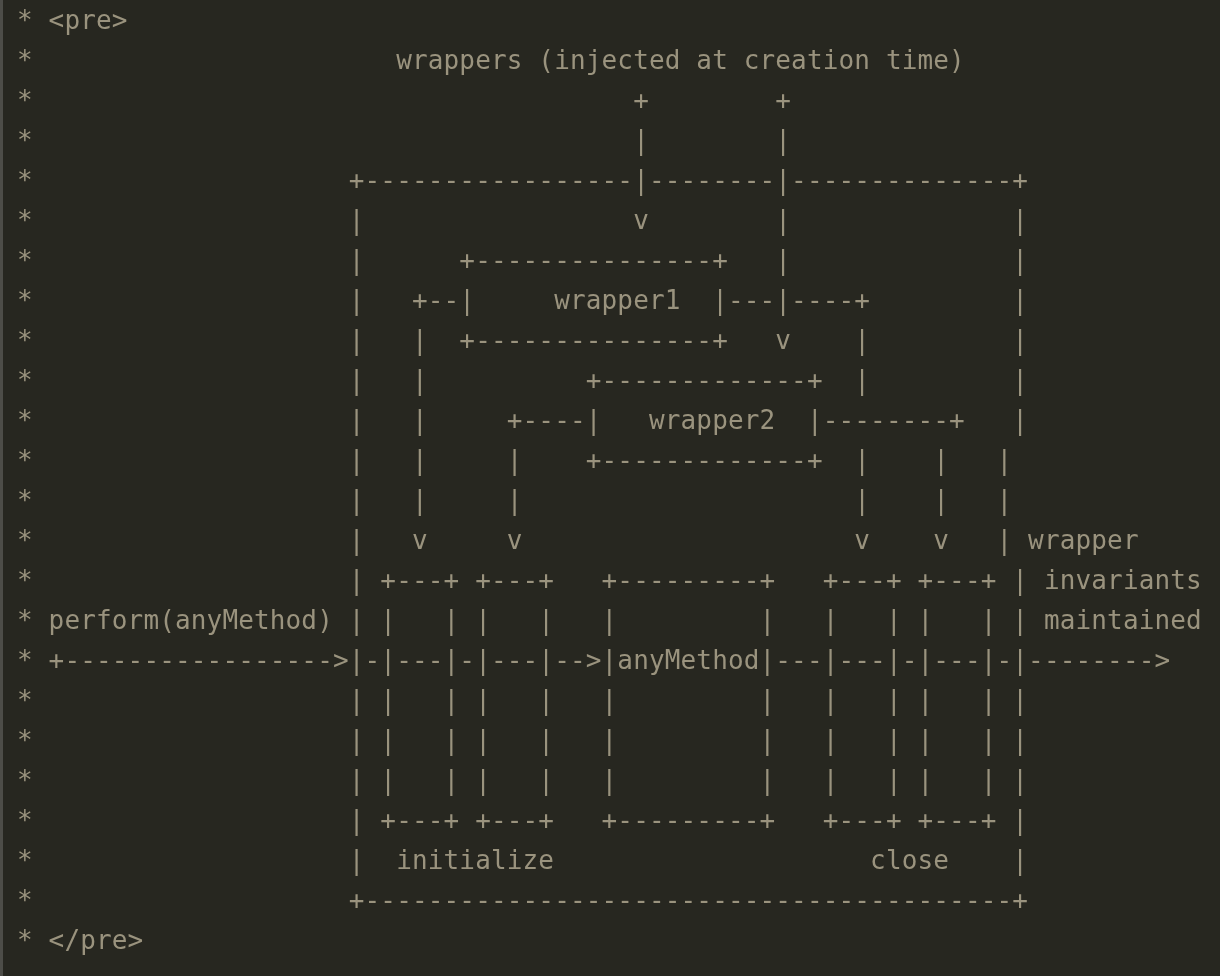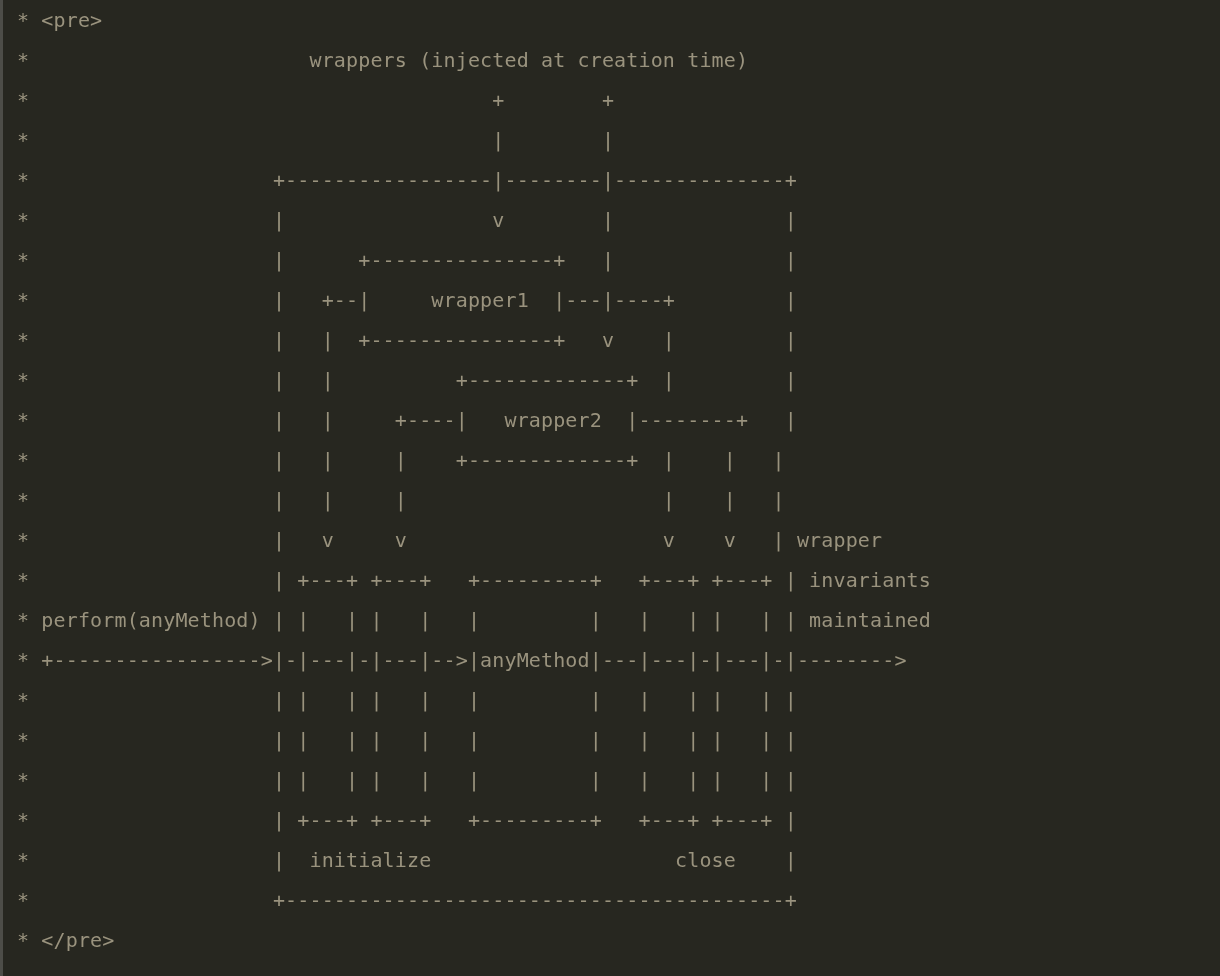--- a/index.html
+++ b/index.html
@@ -24,21 +24,21 @@
     left: 0;
     top: 0;
     width: 3px;
     height: 976px;
     background: #4d4d48;
   }
   pre.code {
     margin: 0;
     padding: 0 4px 0 17px;
     font-family: "DejaVu Sans Mono", "Liberation Mono", monospace;
-    font-size: 20px;
+    font-size: 26px;
     line-height: 40px;
     letter-spacing: 0.145px;
     color: #9a937e;
     white-space: pre;
     tab-size: 4;
   }
 </style>
 </head>
 <body>
 

